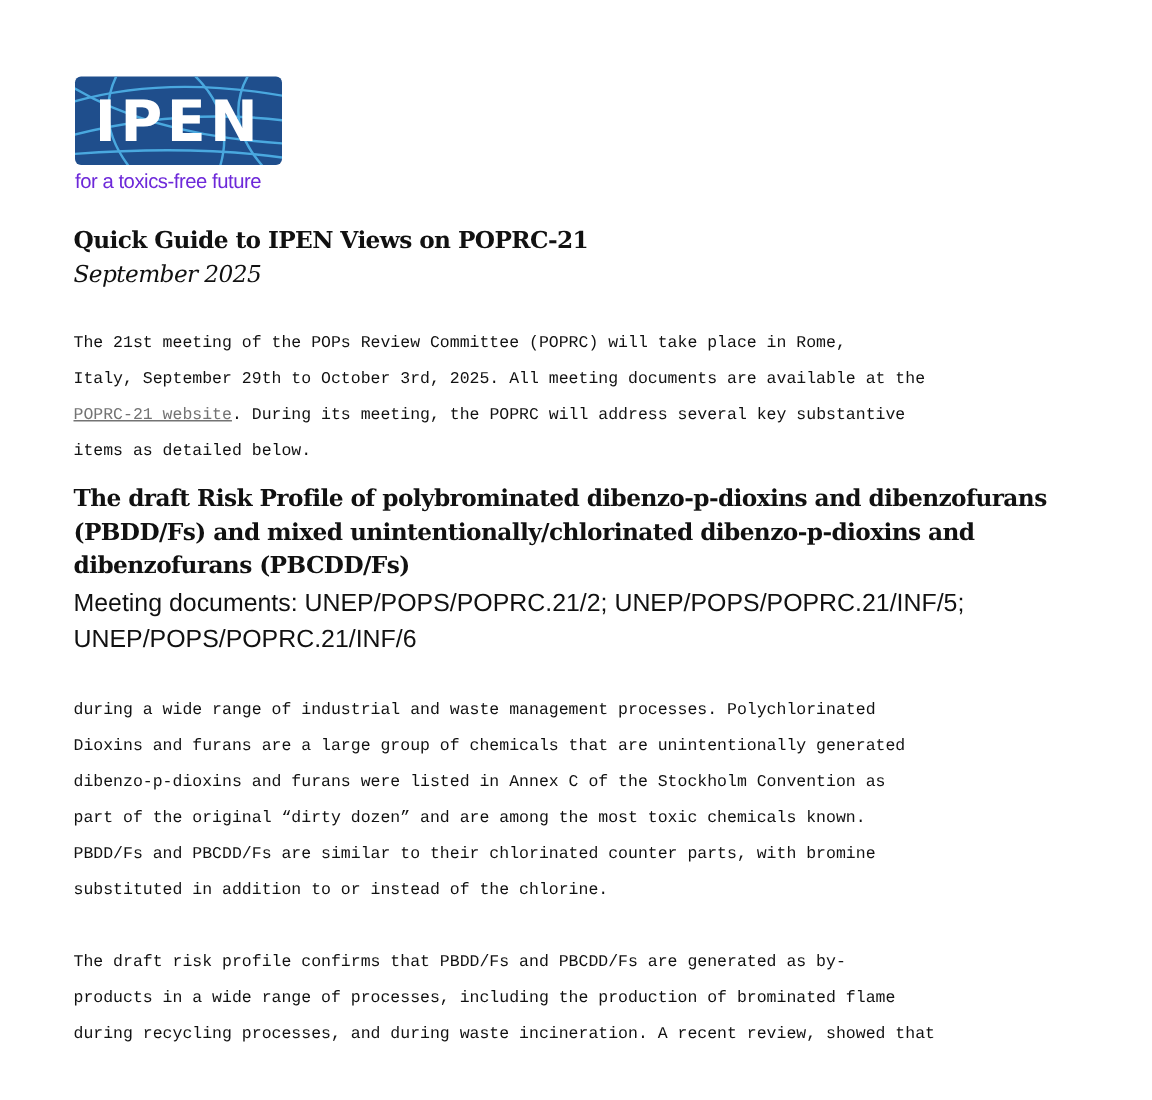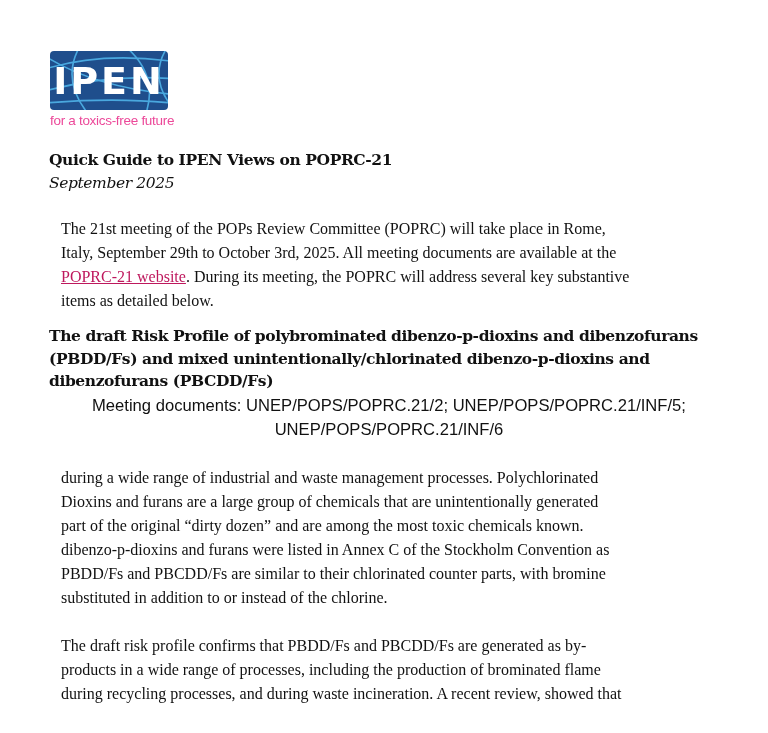--- a/index.html
+++ b/index.html
@@ -22,21 +22,21 @@
     }
     .logo {
       width: 140px;
       height: 82px;
       position: relative;
     }
     .logo-box {
       position: absolute;
       left: 1px;
       top: 1px;
-      width: 118px;
+      width: 138px;
       height: 59px;
       background: #1f4e8c;
       border-radius: 4px;
       overflow: hidden;
     }
     .logo-box svg {
       position: absolute;
       left: 0;
       top: 0;
     }
@@ -52,64 +52,63 @@
       letter-spacing: 3px;
       color: #ffffff;
       line-height: 44px;
     }
     .logo-tagline {
       position: absolute;
       left: 1px;
       top: 63px;
       font-family: "Liberation Sans", sans-serif;
       font-size: 13.5px;
-      color: #ec4899;
+      color: #6d28d9;
       letter-spacing: -0.3px;
       white-space: nowrap;
     }
     .doc-title {
       margin-top: 17px;
       font-family: "DejaVu Serif", serif;
       font-weight: bold;
       font-size: 15.5px;
       line-height: 22px;
       letter-spacing: -0.4px;
     }
     .doc-date {
       font-family: "DejaVu Serif", serif;
       font-style: italic;
       font-size: 15.5px;
       line-height: 24px;
       letter-spacing: -0.4px;
     }
     .para {
-      font-family: Liberation Serif, serif;
-      font-size: 16px;
+      font-family: Liberation Mono, monospace;
+      font-size: 11px;
       line-height: 24px;
-      margin: 12px;
+      margin: 0;
     }
     .para a {
-      color: #be185d;
+      color: #737373;
       text-decoration: underline;
     }
     .p1 { margin-top: 22px; }
     .section-heading {
       margin-top: 8px;
       font-family: "DejaVu Serif", serif;
       font-weight: bold;
       font-size: 15.5px;
       line-height: 22.5px;
       letter-spacing: -0.4px;
     }
     .meeting-docs {
       font-family: "Liberation Sans", sans-serif;
       font-size: 16.6px;
       line-height: 24px;
       margin-top: 1px;
-      text-align: center;
     }
     .p2 { margin-top: 24px; }
     .p3 { margin-top: 24px; }
     .line { display: block; white-space: nowrap; }
   </style>
 </head>
 <body>
 
 <div class="page">
 
@@ -148,22 +147,22 @@
   </div>
 
   <div class="meeting-docs">
     <span class="line">Meeting documents: UNEP/POPS/POPRC.21/2; UNEP/POPS/POPRC.21/INF/5;</span>
     <span class="line">UNEP/POPS/POPRC.21/INF/6</span>
   </div>
 
   <p class="para p2">
     <span class="line">during a wide range of industrial and waste management processes. Polychlorinated</span>
     <span class="line">Dioxins and furans are a large group of chemicals that are unintentionally generated</span>
+    <span class="line">dibenzo-p-dioxins and furans were listed in Annex C of the Stockholm Convention as</span>
     <span class="line">part of the original “dirty dozen” and are among the most toxic chemicals known.</span>
-    <span class="line">dibenzo-p-dioxins and furans were listed in Annex C of the Stockholm Convention as</span>
     <span class="line">PBDD/Fs and PBCDD/Fs are similar to their chlorinated counter parts, with bromine</span>
     <span class="line">substituted in addition to or instead of the chlorine.</span>
   </p>
 
   <p class="para p3">
     <span class="line">The draft risk profile confirms that PBDD/Fs and PBCDD/Fs are generated as by-</span>
     <span class="line">products in a wide range of processes, including the production of brominated flame</span>
     <span class="line">during recycling processes, and during waste incineration. A recent review, showed that</span>
   </p>
 

